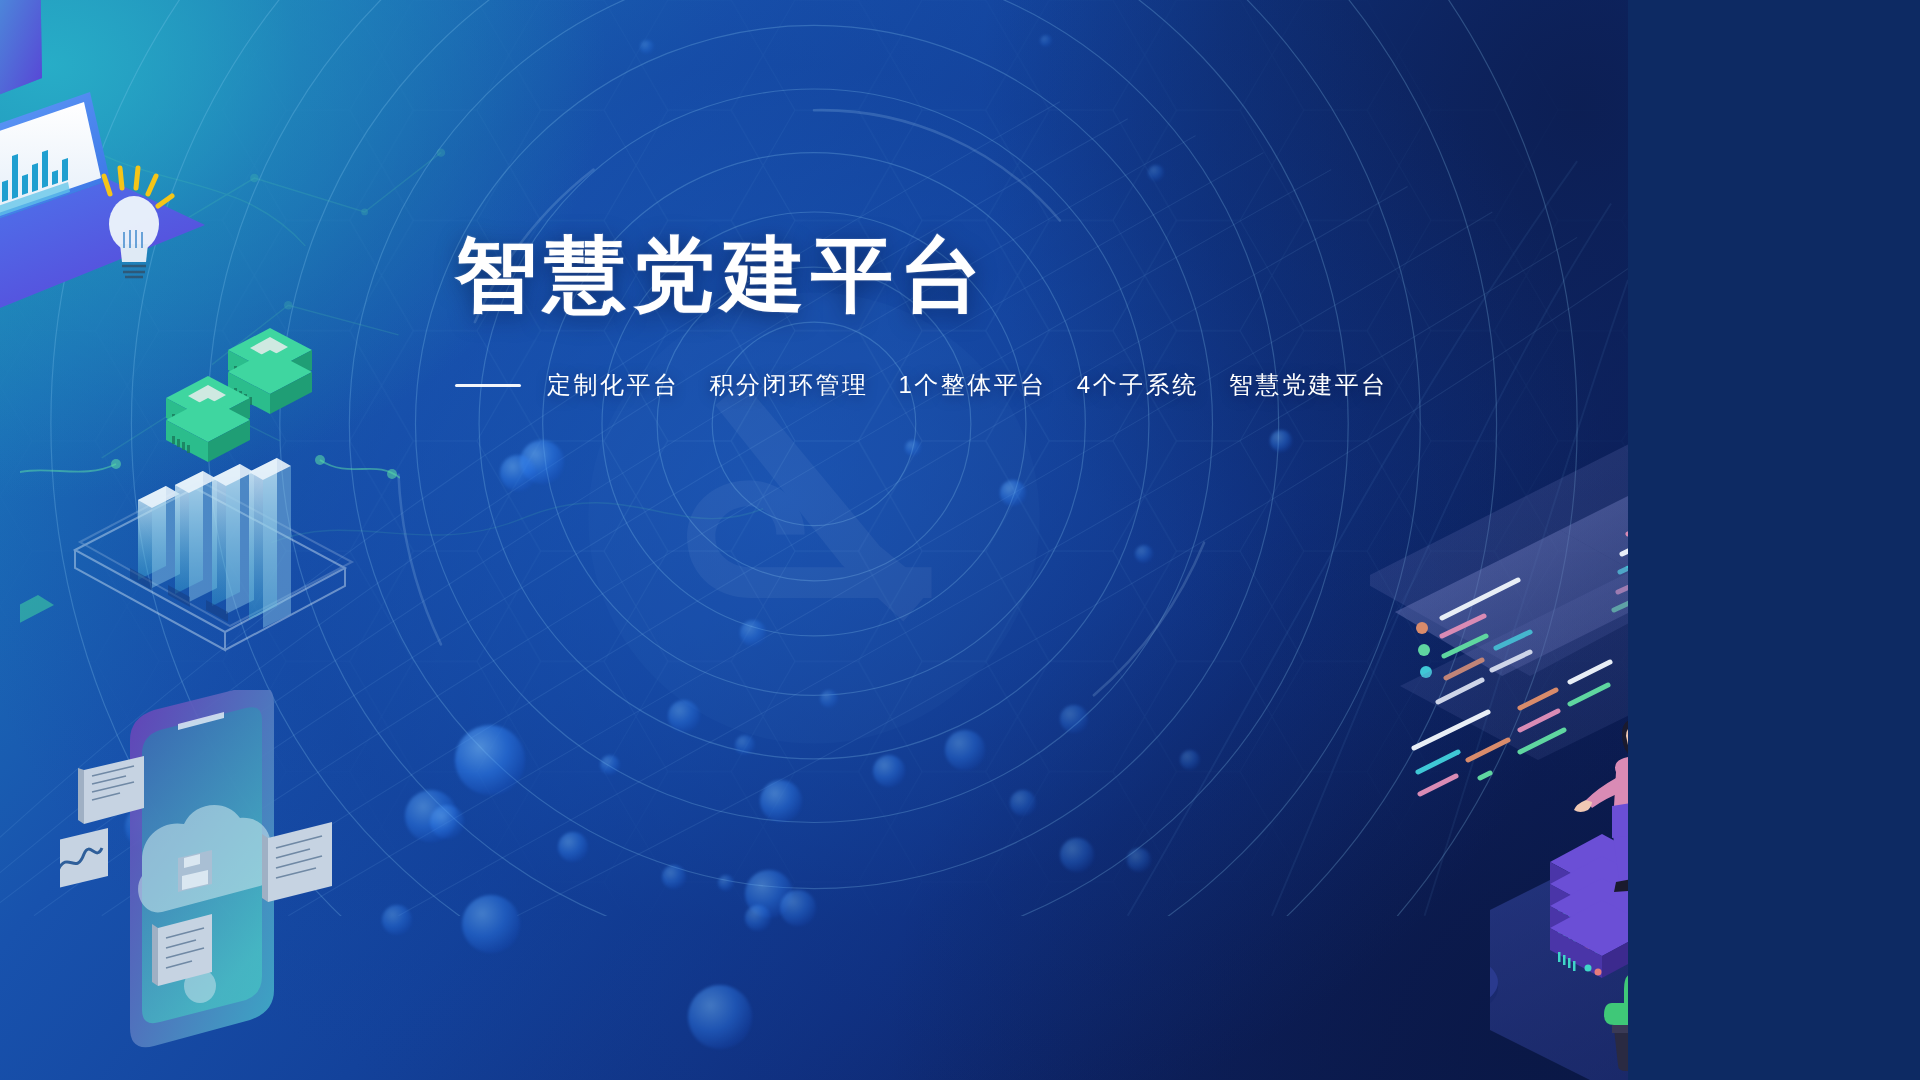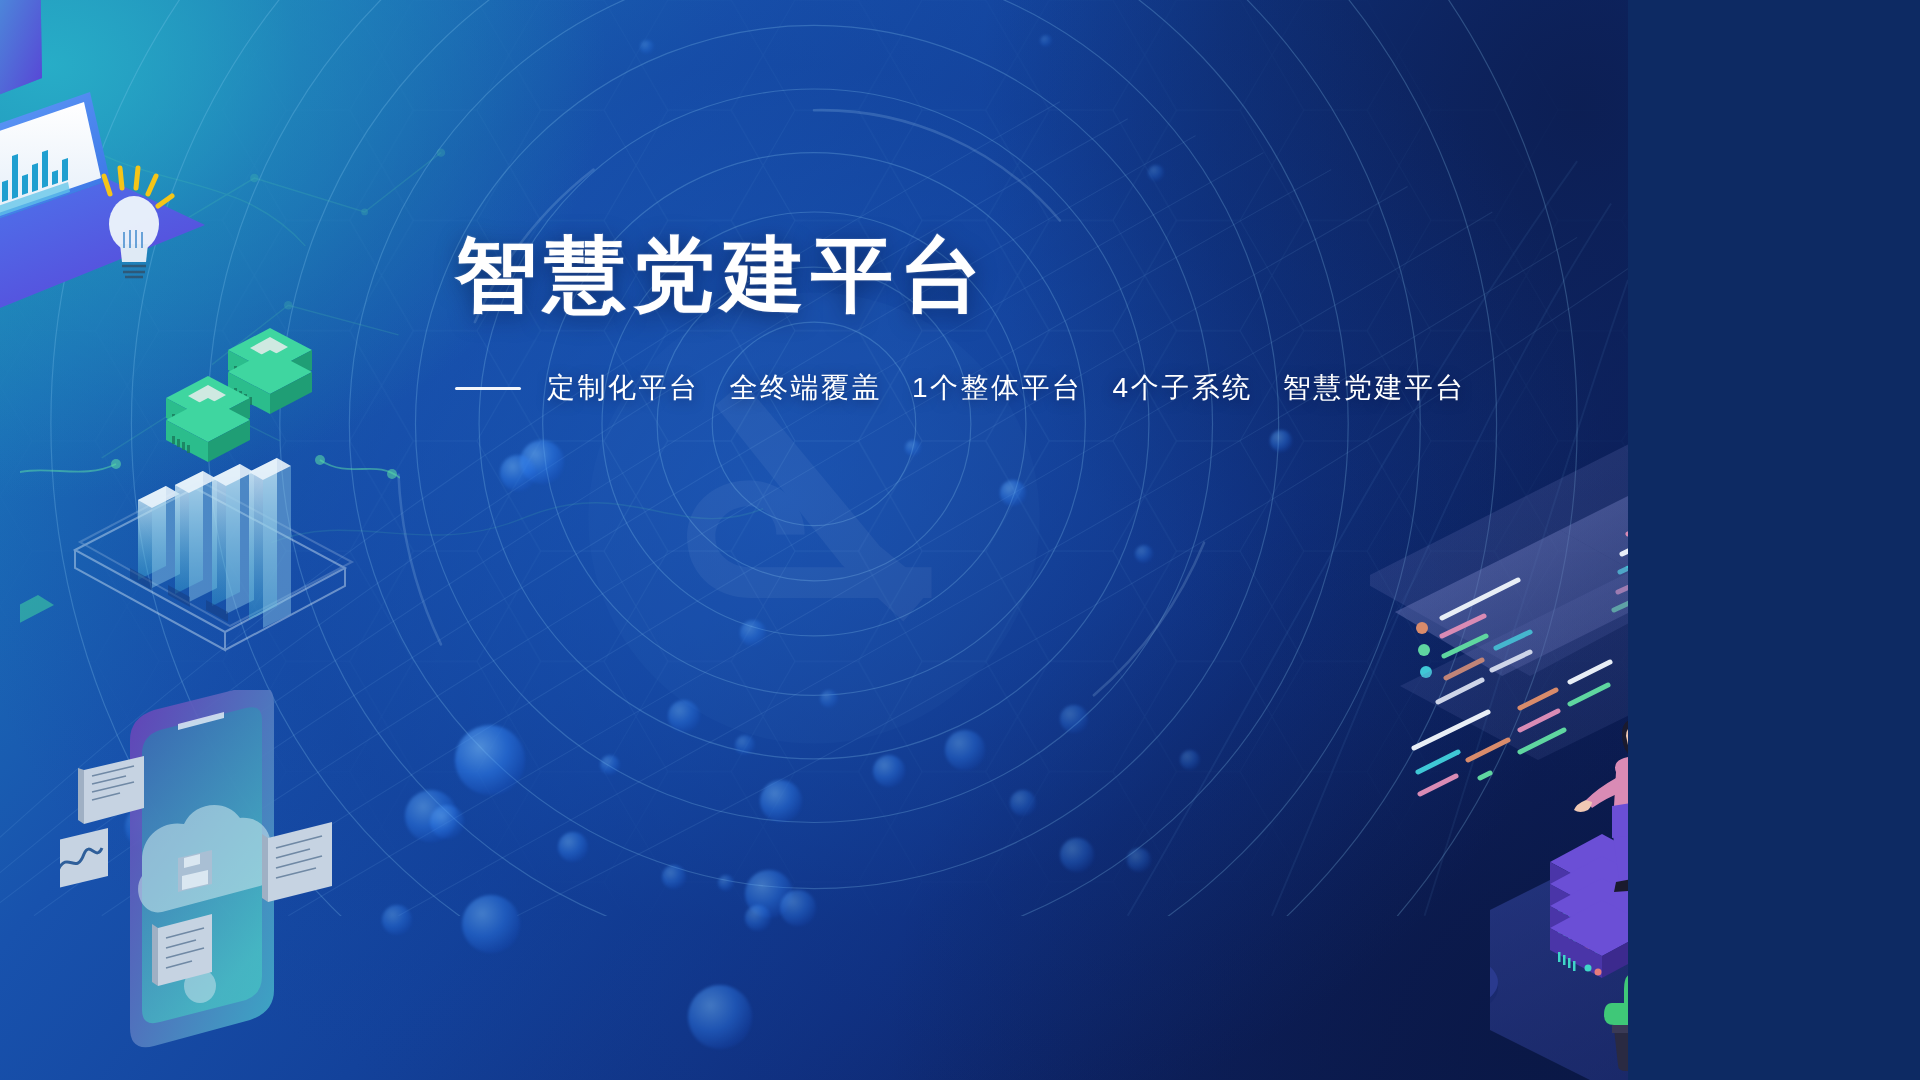--- a/index.html
+++ b/index.html
@@ -35,21 +35,21 @@
 
   
   .textblock{ position:absolute; left:455px; top:232px; z-index:40; }
   .title{
     font-size:82px; font-weight:700; color:#ffffff; letter-spacing:7px;
     line-height:1.04;
     text-shadow:0 4px 22px rgba(3,18,60,.55), 0 0 2px rgba(255,255,255,.35);
   }
   .subtitle{
     margin-top:52px; display:flex; align-items:center; gap:26px;
-    color:#ffffff; font-size:28px; letter-spacing:2.5px; font-weight:400;
+    color:#ffffff; font-size:24px; letter-spacing:2.5px; font-weight:400;
     text-shadow:0 2px 12px rgba(3,18,60,.5);
   }
   .dash{ display:inline-block; width:66px; height:3px; background:#ffffff; opacity:.95; border-radius:2px; }
   .subwords{ display:flex; gap:30px; }
 
   
   .ill{ position:absolute; z-index:20; }
   #ill-left-top{ left:-40px; top:60px; width:420px; height:420px; }
   #ill-left-mid{ left:20px; top:450px; width:380px; height:300px; }
   #ill-phone{ left:60px; top:690px; width:320px; height:400px; }
@@ -675,21 +675,21 @@
       <circle cx="122" cy="282" r="10" fill="none" stroke="#3a5ab0" stroke-width="3"></circle>
     </g>
   </svg>
 
   <div class="textblock">
     <div class="title">智慧党建平台</div>
     <div class="subtitle">
       <span class="dash"></span>
       <span class="subwords">
         <span>定制化平台</span>
-        <span>全终端覆盖</span>
+        <span>积分闭环管理</span>
         <span>1个整体平台</span>
         <span>4个子系统</span>
         <span>智慧党建平台</span>
       </span>
     </div>
   </div>
 
 </div>
 
 </body></html>

